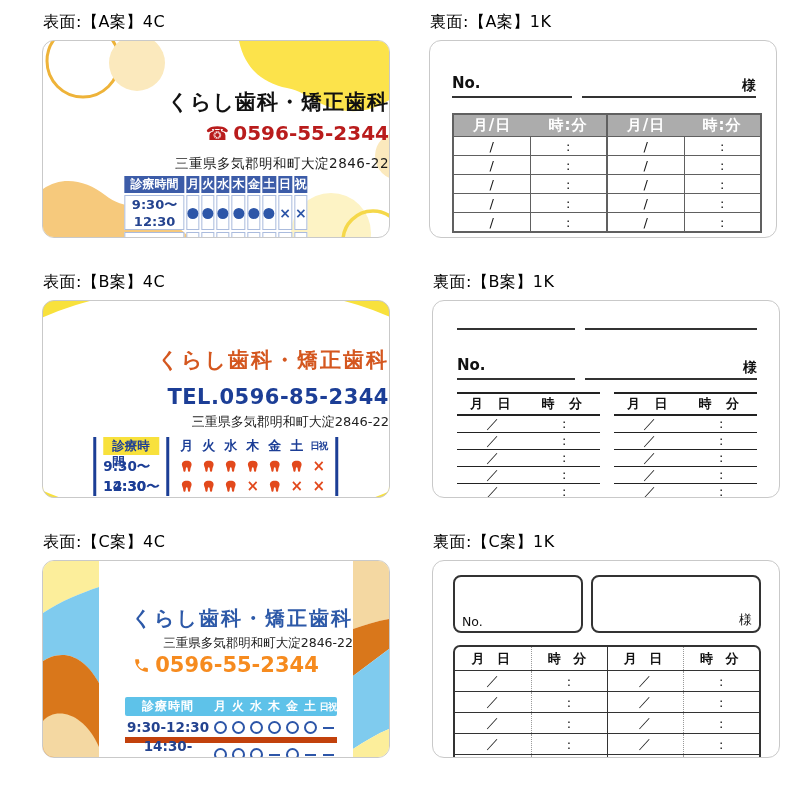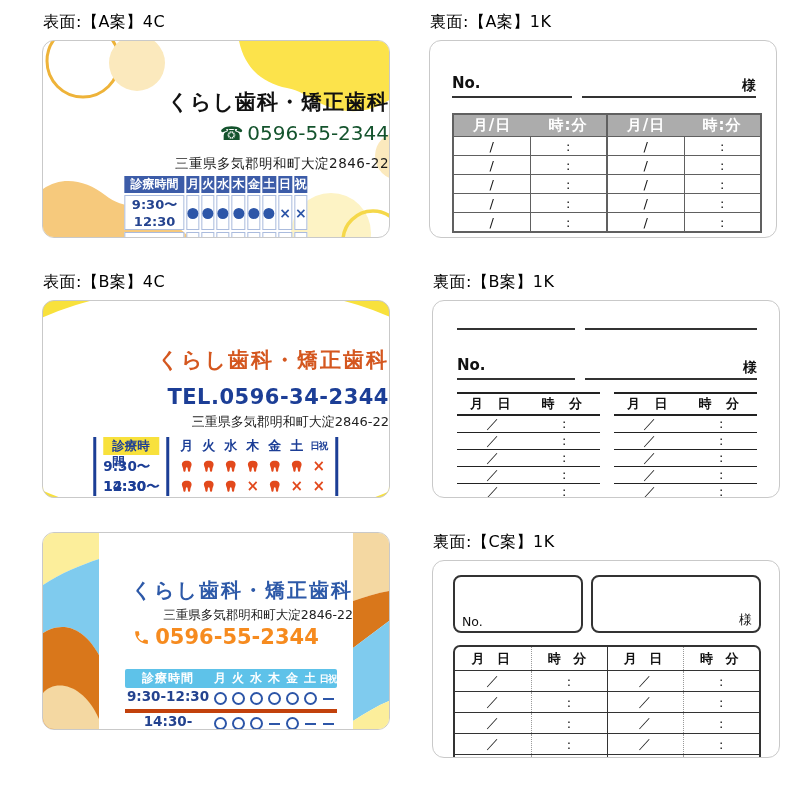--- a/index.html
+++ b/index.html
@@ -10,21 +10,21 @@
   .card{position:relative;width:348px;height:198px;background:#fff;border:1px solid #c9c9c9;
         border-radius:12px;overflow:hidden;box-sizing:border-box}
   #blk-af{left:42px;top:12px}  #blk-ab{left:429px;top:12px}
   #blk-bf{left:42px;top:272px} #blk-bb{left:432px;top:272px}
   #blk-cf{left:42px;top:532px} #blk-cb{left:432px;top:532px}
   .abs{position:absolute;left:0;right:0;text-align:right;z-index:1}
 
   
   .af-deco{position:absolute;left:0;top:0;z-index:0}
   .af-title{top:47px;font-size:21px;font-weight:bold;letter-spacing:1px;color:#111}
-  .af-phone{top:80px;font-size:20px;font-weight:normal;color:#14532d}
+  .af-phone{top:80px;font-size:20px;font-weight:bold;color:#b91c1c}
   .af-phone .tel-glyph{font-size:19px;margin-right:4px}
   .af-addr{top:114px;font-size:13.5px;color:#1a1a1a;letter-spacing:.5px}
   .af-table{position:absolute;left:50%;transform:translateX(-50%);top:133px;z-index:1;
             border-collapse:separate;border-spacing:2px}
   .af-th{background:#3c5ca8;color:#fff;font-size:12px;font-weight:bold;height:17px;width:98px;text-align:center;padding:0}
   .af-day-h{background:#3c5ca8;color:#fff;font-size:12px;font-weight:bold;width:20px;height:17px;text-align:center;padding:0}
   .af-time{background:#fff;color:#24438f;font-weight:bold;font-size:13px;height:18px;text-align:center;
            border:1px solid #aabbdd;padding:0 2px}
   .af-cell{background:#fff;border:1px solid #aabbdd;width:20px;height:18px;text-align:center;padding:0}
   .mark-dot{display:inline-block;width:11px;height:11px;border-radius:50%;background:#2d56a8;vertical-align:middle}
@@ -83,21 +83,21 @@
   .cf-addr{top:74px;left:56px;right:36px;font-size:12.5px;color:#222}
   .cf-phone{top:92px;left:56px;right:36px;font-size:21px;font-weight:bold;color:#f68b1f;
             display:flex;justify-content:center;align-items:center;gap:5px}
   .cf-phone-icon{width:17px;height:17px}
   .cf-sched{position:absolute;left:188px;transform:translateX(-50%);top:136px;width:212px;z-index:1}
   .cf-hdr{display:flex;height:19px;line-height:19px;background:#5ec2e9;color:#fff;font-weight:bold;font-size:12px;border-radius:2px}
   .cf-hdr-time{width:86px;text-align:center;letter-spacing:1px}
   .cf-days{flex:1;display:flex}
   .cf-day{flex:1;text-align:center}
   .cf-day-sm{font-size:9.5px;letter-spacing:-1px}
-  .cf-row{display:flex;height:21px;border-bottom:4px solid #c2410c}
+  .cf-row{display:flex;height:21px;align-items:center;border-bottom:6px solid #c2410c}
   .cf-time{width:86px;text-align:center;color:#24438f;font-weight:bold;font-size:13.5px}
   .cf-marks{flex:1;display:flex}
   .cf-slot{flex:1;text-align:center}
 
   
   .cb-box{position:absolute;border:2px solid #333;border-radius:8px;top:14px;height:58px;box-sizing:border-box;z-index:1}
   #cb-box-no{left:20px;width:130px}
   #cb-box-name{left:158px;width:170px}
   .cb-no{position:absolute;left:7px;bottom:2px;font-size:12.5px}
   .cb-sama{position:absolute;right:7px;bottom:2px;font-size:13px}
@@ -217,21 +217,21 @@
         </tbody>
     </table>
   </div>
 </div>
 
 <div class="block" id="blk-bf">
   <div class="block-label">表面:【B案】4C</div>
   <div class="card" id="card-bf">
     <div class="bf-ellipse"></div>
     <div class="abs bf-title">くらし歯科・矯正歯科</div>
-    <div class="abs bf-phone">TEL.0596-34-2344</div>
+    <div class="abs bf-phone">TEL.0596-85-2344</div>
     <div class="abs bf-addr">三重県多気郡明和町大淀2846-22</div>
     <div class="bf-sched">
       <div class="bf-left">
         <div class="bf-timehdr">診療時間</div>
         <div class="bf-time">9:30〜12:30</div>
         <div class="bf-time">14:30〜19:00</div>
       </div>
       <div class="bf-right">
         <div class="bf-days" id="bf-days">
             <span class="bf-day">月</span>
@@ -345,20 +345,21 @@
           <div class="bb-grow">
             <span>／</span>
             <span>:</span>
           </div>
         </div>
       </div>
   </div>
 </div>
 
 <div class="block" id="blk-cf">
+  <div class="block-label">表面:【C案】4C</div>
   <div class="card" id="card-cf">
     <svg class="cf-stripe-l" width="56" height="206" viewBox="0 0 56 206">
       <path d="M0,0 H56 V26 C38,32 18,40 0,52 Z" fill="#fcee9b"></path>
       <path d="M0,52 C18,40 38,32 56,26 V122 C36,86 12,92 0,100 Z" fill="#7fcbee"></path>
       <path d="M0,100 C12,92 36,86 56,122 V206 H0 Z" fill="#d9771b"></path>
       <path d="M0,206 V160 C12,146 40,150 56,186 V206 Z" fill="#f4d8a2"></path>
     </svg>
     <svg class="cf-stripe-r" width="36" height="206" viewBox="0 0 36 206">
       <path d="M0,0 H36 V58 C24,60 12,64 0,68 Z" fill="#f4d8a2"></path>
       <path d="M0,68 C12,64 24,60 36,58 V88 C24,97 12,106 0,115 Z" fill="#d9771b"></path>

